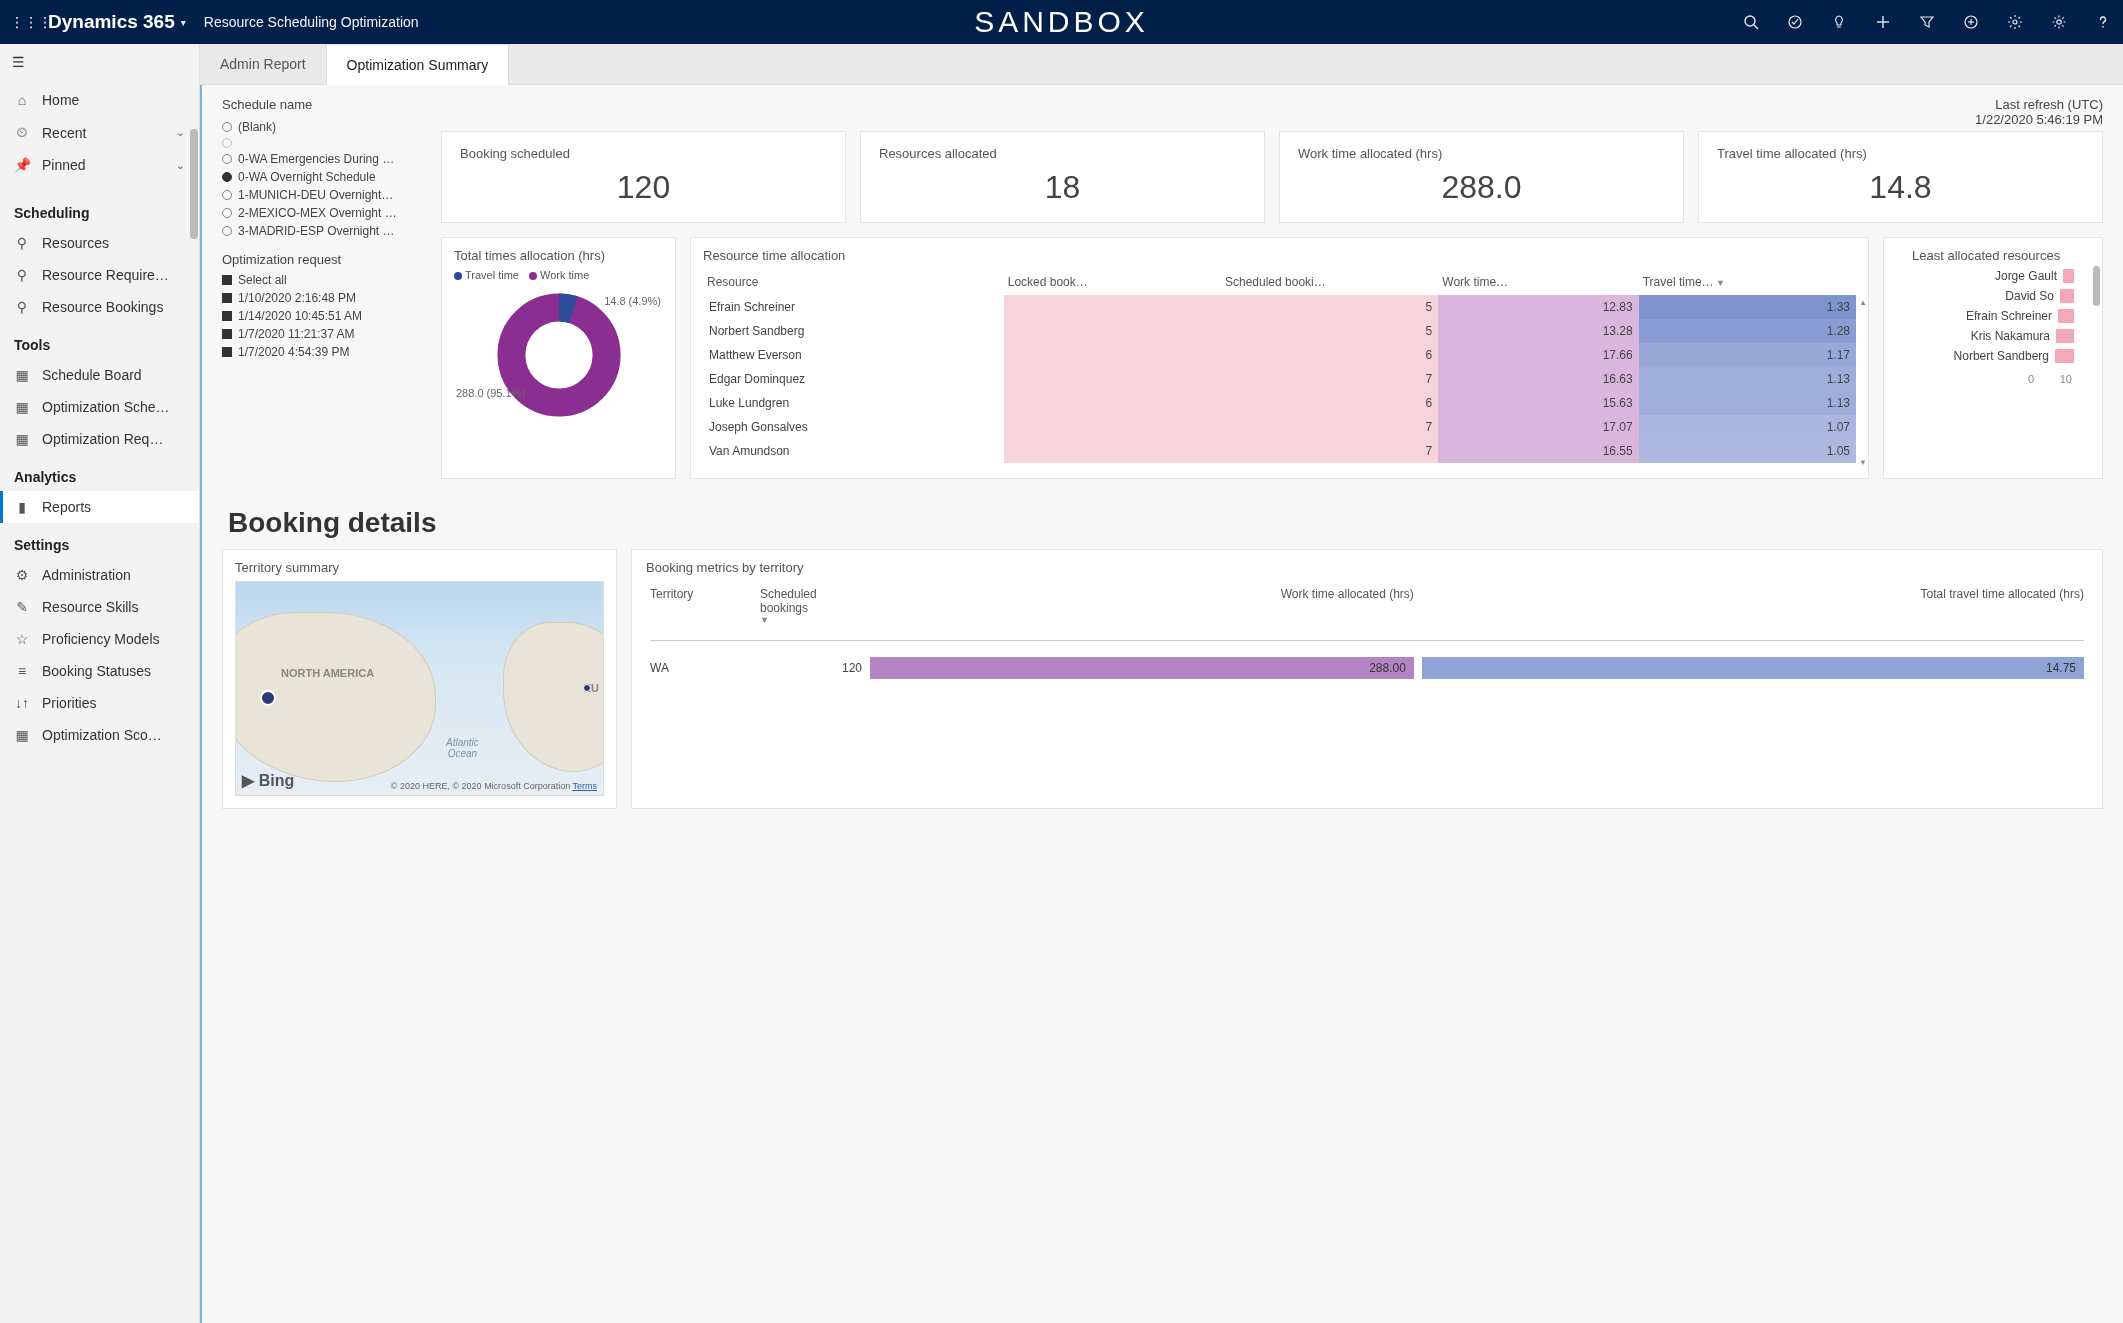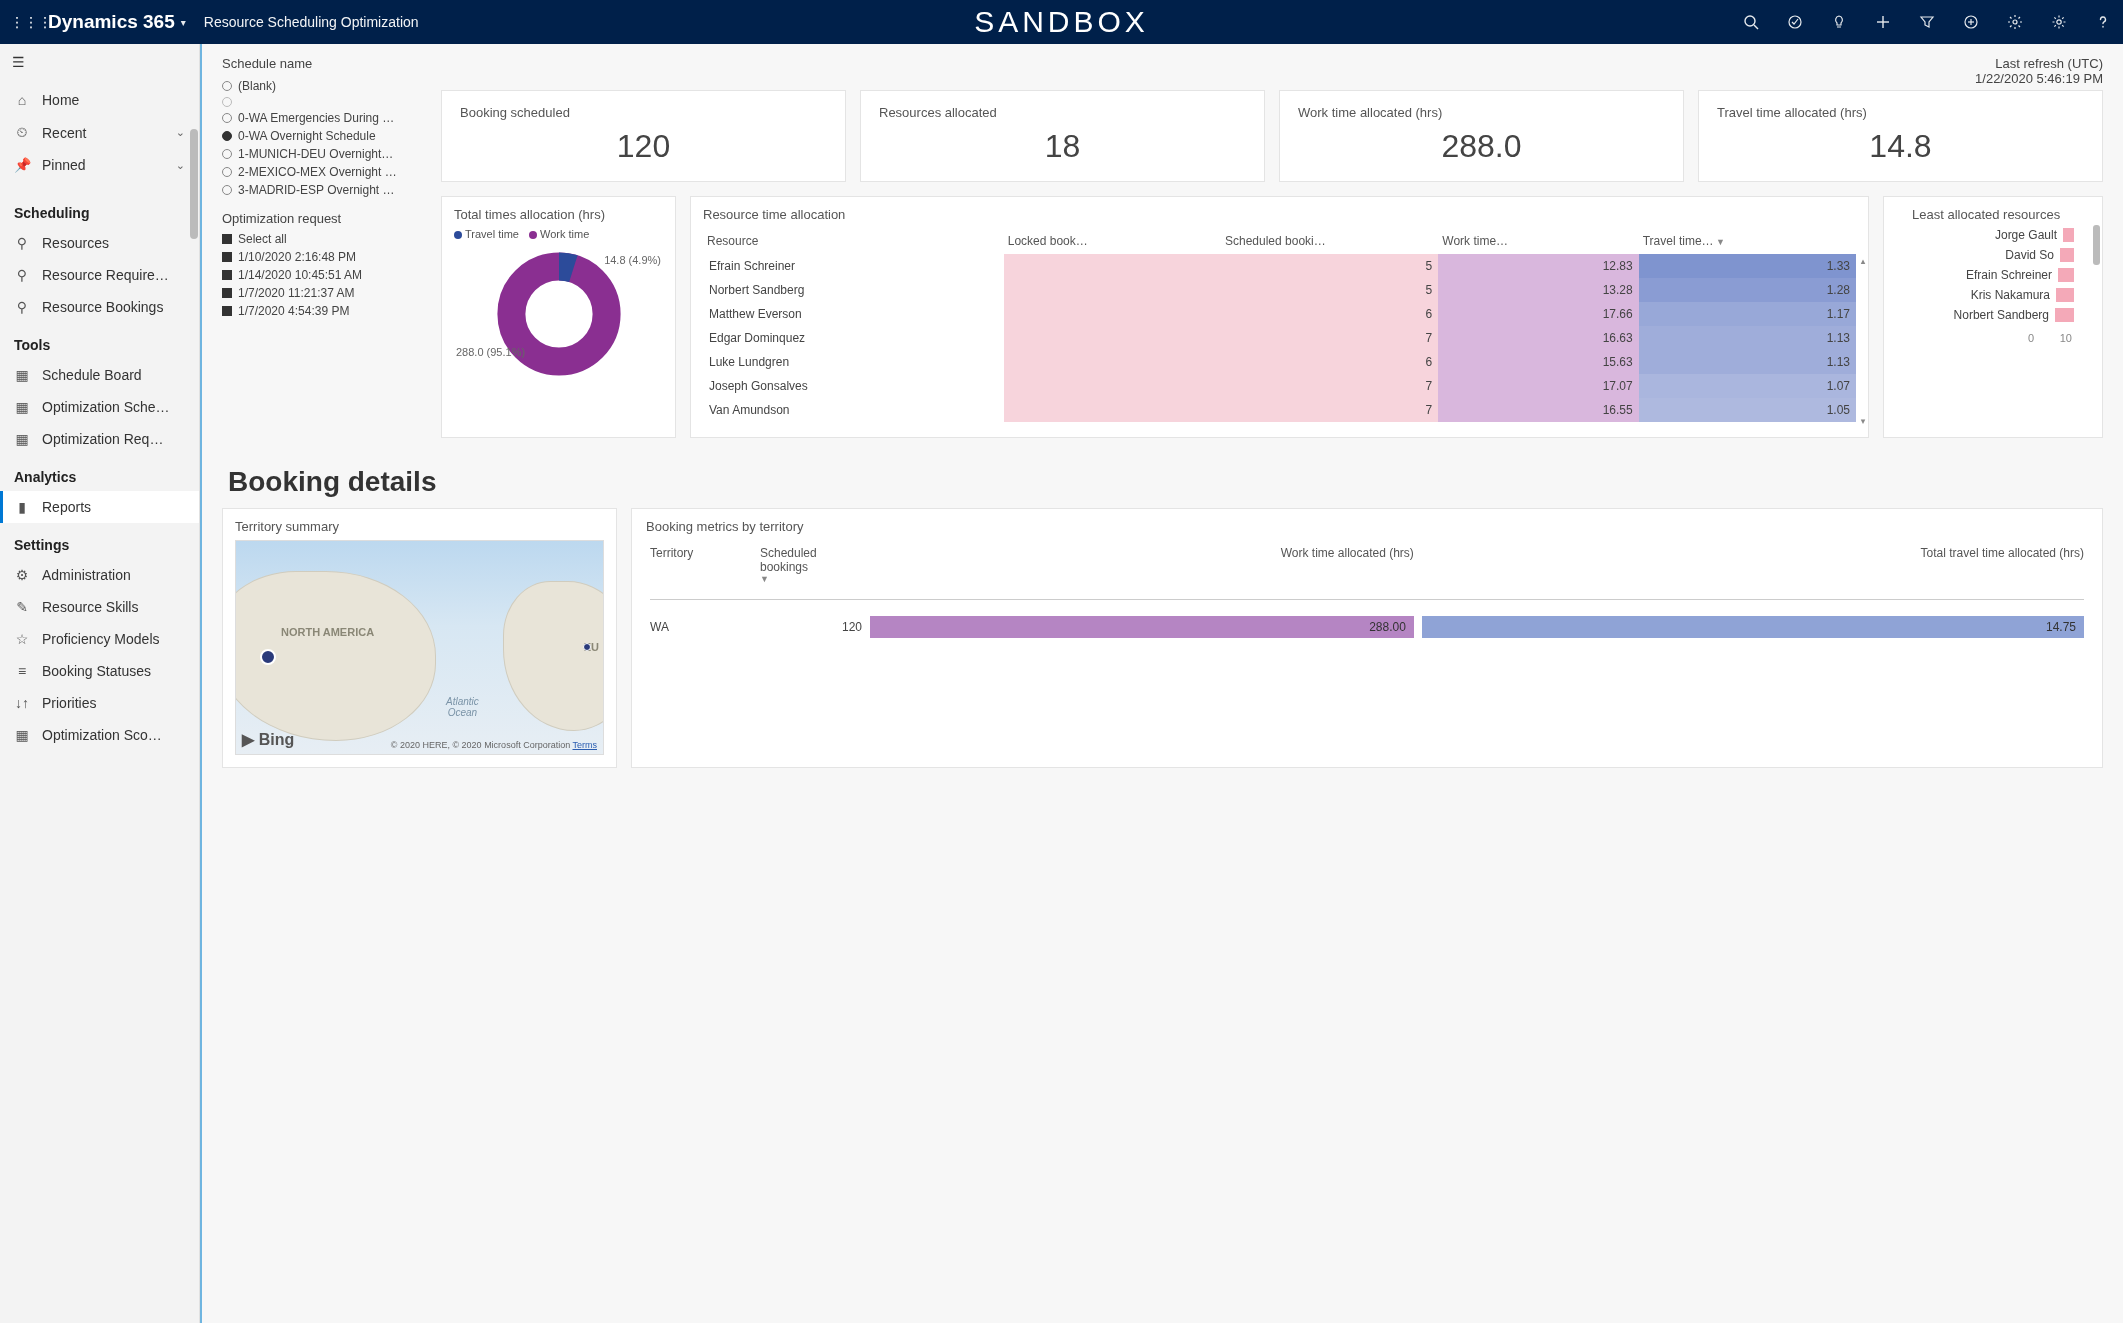--- a/index.html
+++ b/index.html
@@ -255,20 +255,24 @@
         </div>
         <div class="rail-item">
           <span class="rail-icon">▦</span>
           <span>Optimization Sco…</span>
         </div>
       </div>
     <div class="scroll-thumb"></div>
   </div>
 
   <div class="workspace">
+    <div class="tabs" id="tabs">
+        <div class="tab">Admin Report</div>
+        <div class="tab active">Optimization Summary</div>
+      </div>
 
     <div class="report-area">
 
       <div class="upper">
 
         <div class="filters">
           <div class="filter-title">Schedule name</div>
           <div id="sched-list">
               <div class="sched-item">
                 <span class="radio  "></span>

